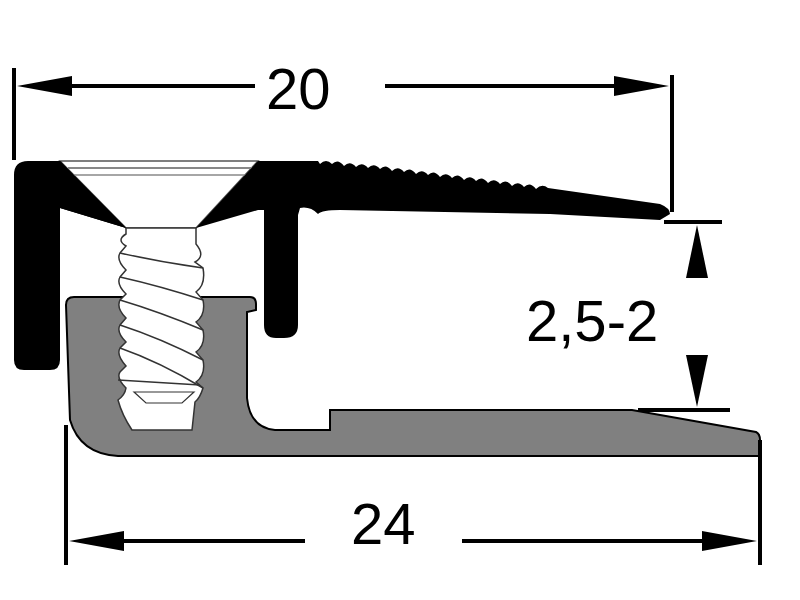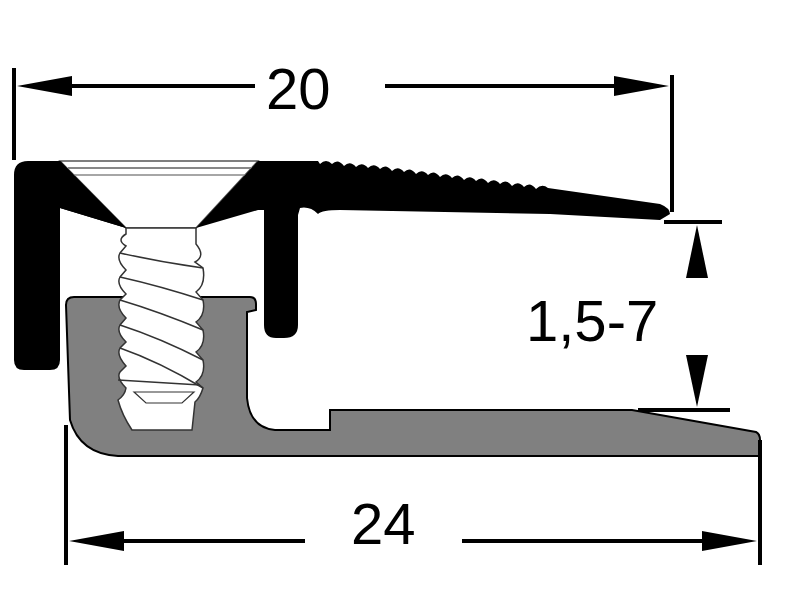--- a/index.html
+++ b/index.html
@@ -70,15 +70,15 @@
       <line x1="66" y1="425" x2="66" y2="565"></line>
       <line x1="760" y1="440" x2="760" y2="565"></line>
       <line x1="90" y1="541" x2="305" y2="541"></line>
       <line x1="462" y1="541" x2="735" y2="541"></line>
       <polygon points="69,541 124,531 124,551" stroke="none"></polygon>
       <polygon points="757,541 702,531 702,551" stroke="none"></polygon>
     </g>
   </svg>
 
   <span id="lbl-top" class="dim-label">20</span>
-  <span id="lbl-right" class="dim-label">1,5-7</span>
+  <span id="lbl-right" class="dim-label">2,5-2</span>
   <span id="lbl-bottom" class="dim-label">24</span>
 </div>
 
 </body></html>

